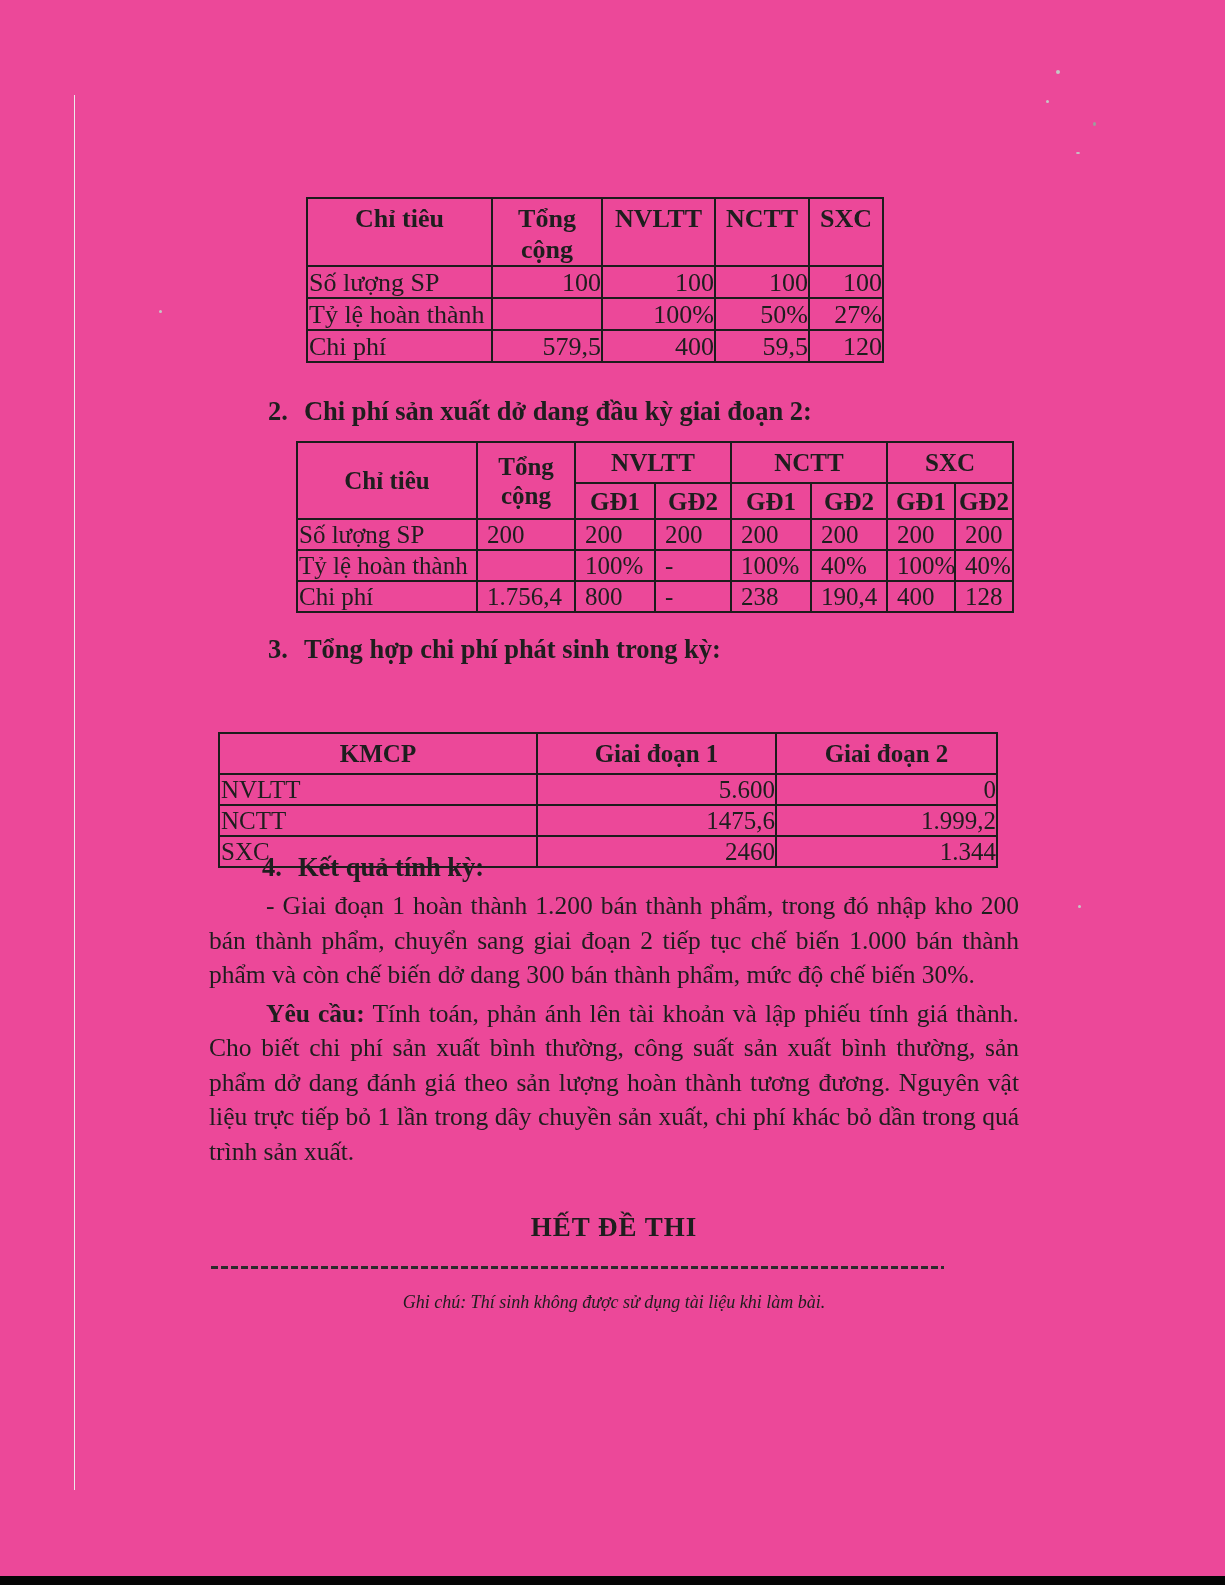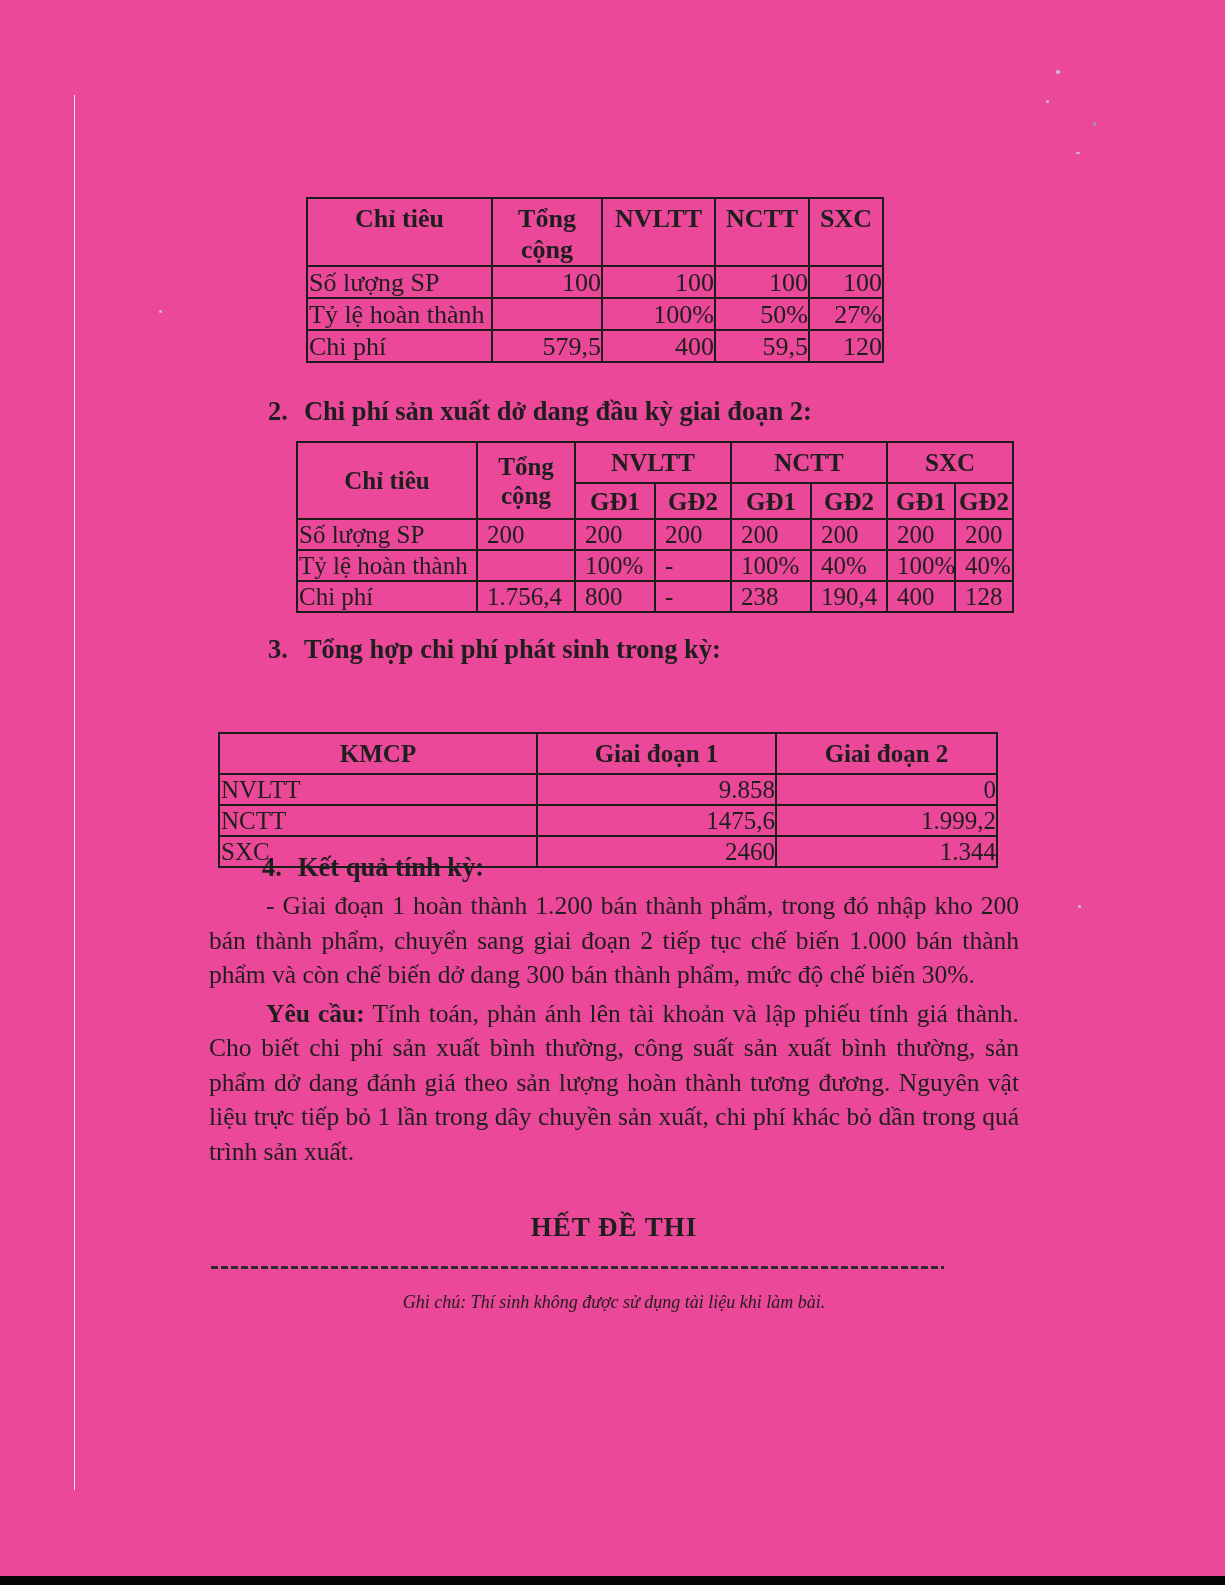--- a/index.html
+++ b/index.html
@@ -181,21 +181,21 @@
         <col style="width:221px">
       </colgroup>
     <tbody>
         <tr class="hrow">
       <td class="hd">KMCP</td>
       <td class="hd">Giai đoạn 1</td>
       <td class="hd">Giai đoạn 2</td>
     </tr>
     <tr class="drow">
       <td class="lbl">NVLTT</td>
-      <td class="num-c">9.858</td>
+      <td class="num-c">5.600</td>
       <td class="num-c">0</td>
     </tr>
     <tr class="drow">
       <td class="lbl">NCTT</td>
       <td class="num-c">1475,6</td>
       <td class="num-c">1.999,2</td>
     </tr>
     <tr class="drow">
       <td class="lbl">SXC</td>
       <td class="num-c">2460</td>

